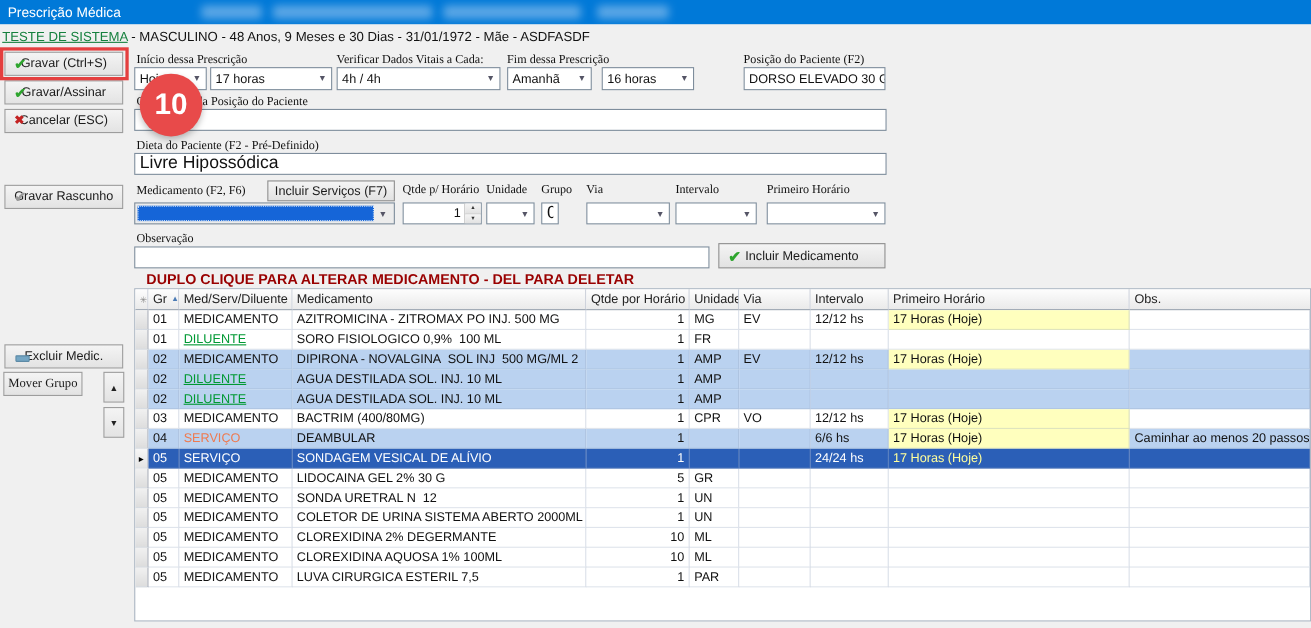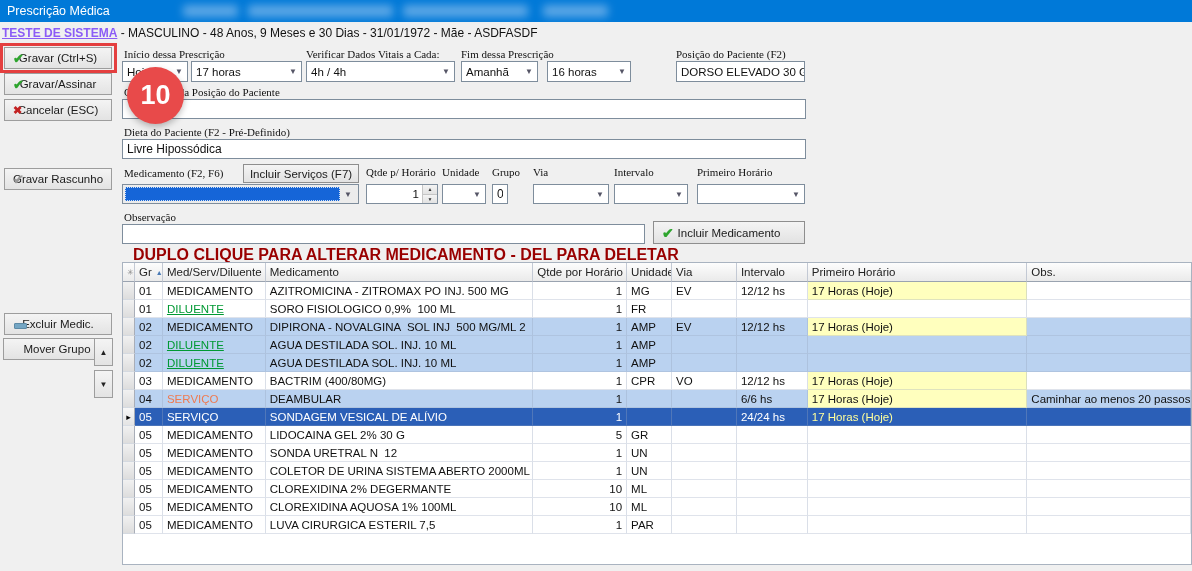--- a/index.html
+++ b/index.html
@@ -9,21 +9,21 @@
     font-family:"Liberation Sans", sans-serif; color:#111;
   }
   
   .titlebar { position:absolute; left:0; top:0; width:1192px; height:22px;
     background:#0079d8; color:#fff; font-size:12.5px; line-height:22px; }
   .titlebar .ttl { padding-left:7px; }
   .blob { position:absolute; top:5px; height:12px; background:rgba(185,215,245,.5);
     filter:blur(4px); border-radius:3px; }
   
   .patientbar { position:absolute; left:2px; top:26px; font-size:12px; white-space:pre; }
-  .patientbar .pname { color:#8b5cf6; font-weight:bold; text-decoration:underline; }
+  .patientbar .pname { color:#15803d; font-weight:normal; text-decoration:underline; }
   
   .sbtn { position:absolute; left:4px; width:108px; height:22px; box-sizing:border-box;
     background:linear-gradient(#f4f4f4,#e3e3e3); border:1px solid #9d9d9d;
     font-size:11.5px; display:flex; align-items:center; justify-content:center; color:#1a1a1a; }
   .bicon { position:absolute; left:8px; font-size:13px; line-height:1; }
   .chk-green { color:#2ea52e; font-weight:bold; }
   .chk-gray  { color:#9a9a9a; font-weight:bold; }
   .x-red     { color:#c32222; font-weight:bold; font-size:11px; }
   .minus-blue{ left:9px; top:9px; width:11px; height:4px; background:#74a6c4;
     border:1px solid #5d8aa6; border-radius:1px; position:absolute; }
@@ -37,35 +37,35 @@
     border-radius:50%; background:#e84a4a; color:#fff; font-size:27px; font-weight:bold;
     display:flex; align-items:center; justify-content:center; z-index:60;
     box-shadow:0 3px 6px rgba(0,0,0,.25); }
   
   .flabel { position:absolute; font-size:11px; white-space:nowrap; color:#111;font-family:Liberation Serif, serif; }
   .combo { position:absolute; height:21px; background:#fff; border:1px solid #7e8d9c;
     box-sizing:border-box; font-size:11.5px; display:flex; align-items:center;
     padding-left:4px; white-space:nowrap; overflow:hidden; }
   .carrow { margin-left:auto; padding:0 4px; color:#556; font-size:8px; }
   .tinput { position:absolute; height:20px; background:#fff; border:1px solid #7e8d9c;
-    box-sizing:border-box; font-size:12px; padding:0 4px; font-family:inherit; color:#111; }
+    box-sizing:border-box; font-size:16px; padding:0 4px; font-family:inherit; color:#111; }
   .fbtn { position:absolute; box-sizing:border-box; background:linear-gradient(#f4f4f4,#e2e2e2);
     border:1px solid #8e8e8e; font-size:11.5px; display:flex; align-items:center;
     justify-content:center; color:#1a1a1a; }
   .med-combo { padding:2px; background:#ececec; }
   .med-fill { flex:1; align-self:stretch; background:#1565d8; border:1px dotted #cfe0f5; }
   .spinner { position:absolute; height:20px; background:#fff; border:1px solid #7e8d9c;
     box-sizing:border-box; display:flex; align-items:stretch; }
   .spinval { flex:1; font-size:11.5px; display:flex; align-items:center;
     justify-content:flex-end; padding-right:3px; }
   .spinbtns { width:14px; display:flex; flex-direction:column; border-left:1px solid #c5c5c5; }
   .spinbtns span { flex:1; font-size:5px; display:flex; align-items:center; justify-content:center;
     background:linear-gradient(#f4f4f4,#e2e2e2); color:#333; }
   .spinbtns span:first-child { border-bottom:1px solid #c5c5c5; }
-  .hint { position:absolute; left:133px; top:246px; font-size:16px; font-weight:bold; color:#990000; }
+  .hint { position:absolute; left:133px; top:246px; font-size:13px; font-weight:bold; color:#990000; }
   
   .grid { position:absolute; left:122px; top:262px; width:1070px; height:303px;
     background:#fff; border:1px solid #a9b3c0; box-sizing:border-box; overflow:hidden; }
   .ghead { display:flex; height:19px; }
   .hc { box-sizing:border-box; border-right:1px solid #c3c9d4; border-bottom:1px solid #9aa3b0;
     background:linear-gradient(#fdfdfd,#eaeaea); font-size:11.5px; display:flex;
     align-items:center; padding:0 4px; white-space:nowrap; overflow:hidden; color:#222; }
   .sort { margin-left:4px; font-size:7px; color:#4a7ab5; }
   .ast { font-size:8px; color:#888; margin:0 auto; }
   .grow { display:flex; height:18px; }
@@ -114,21 +114,21 @@
   <span>Cancelar (ESC)</span>
 </button>
 <button class="sbtn" style="top:168px;">
   <span class="bicon chk-gray">✔</span>
   <span>Gravar Rascunho</span>
 </button>
 <button class="sbtn" style="top:313px;">
   <span class="minus-blue"></span>
   <span>Excluir Medic.</span>
 </button>
-<button class="sbtn" style="top:338px; width:108px; left:3px;">
+<button class="sbtn" style="top:338px; width:72px; left:3px;font-family:Liberation Serif, serif;">
   <span>Mover Grupo</span>
 </button>
 <button class="arrbtn" style="top:338px;">
   <span>▲</span>
 </button>
 <button class="arrbtn" style="top:370px;">
   <span>▼</span>
 </button>
 <div class="ann-circle">
   <span>10</span>

